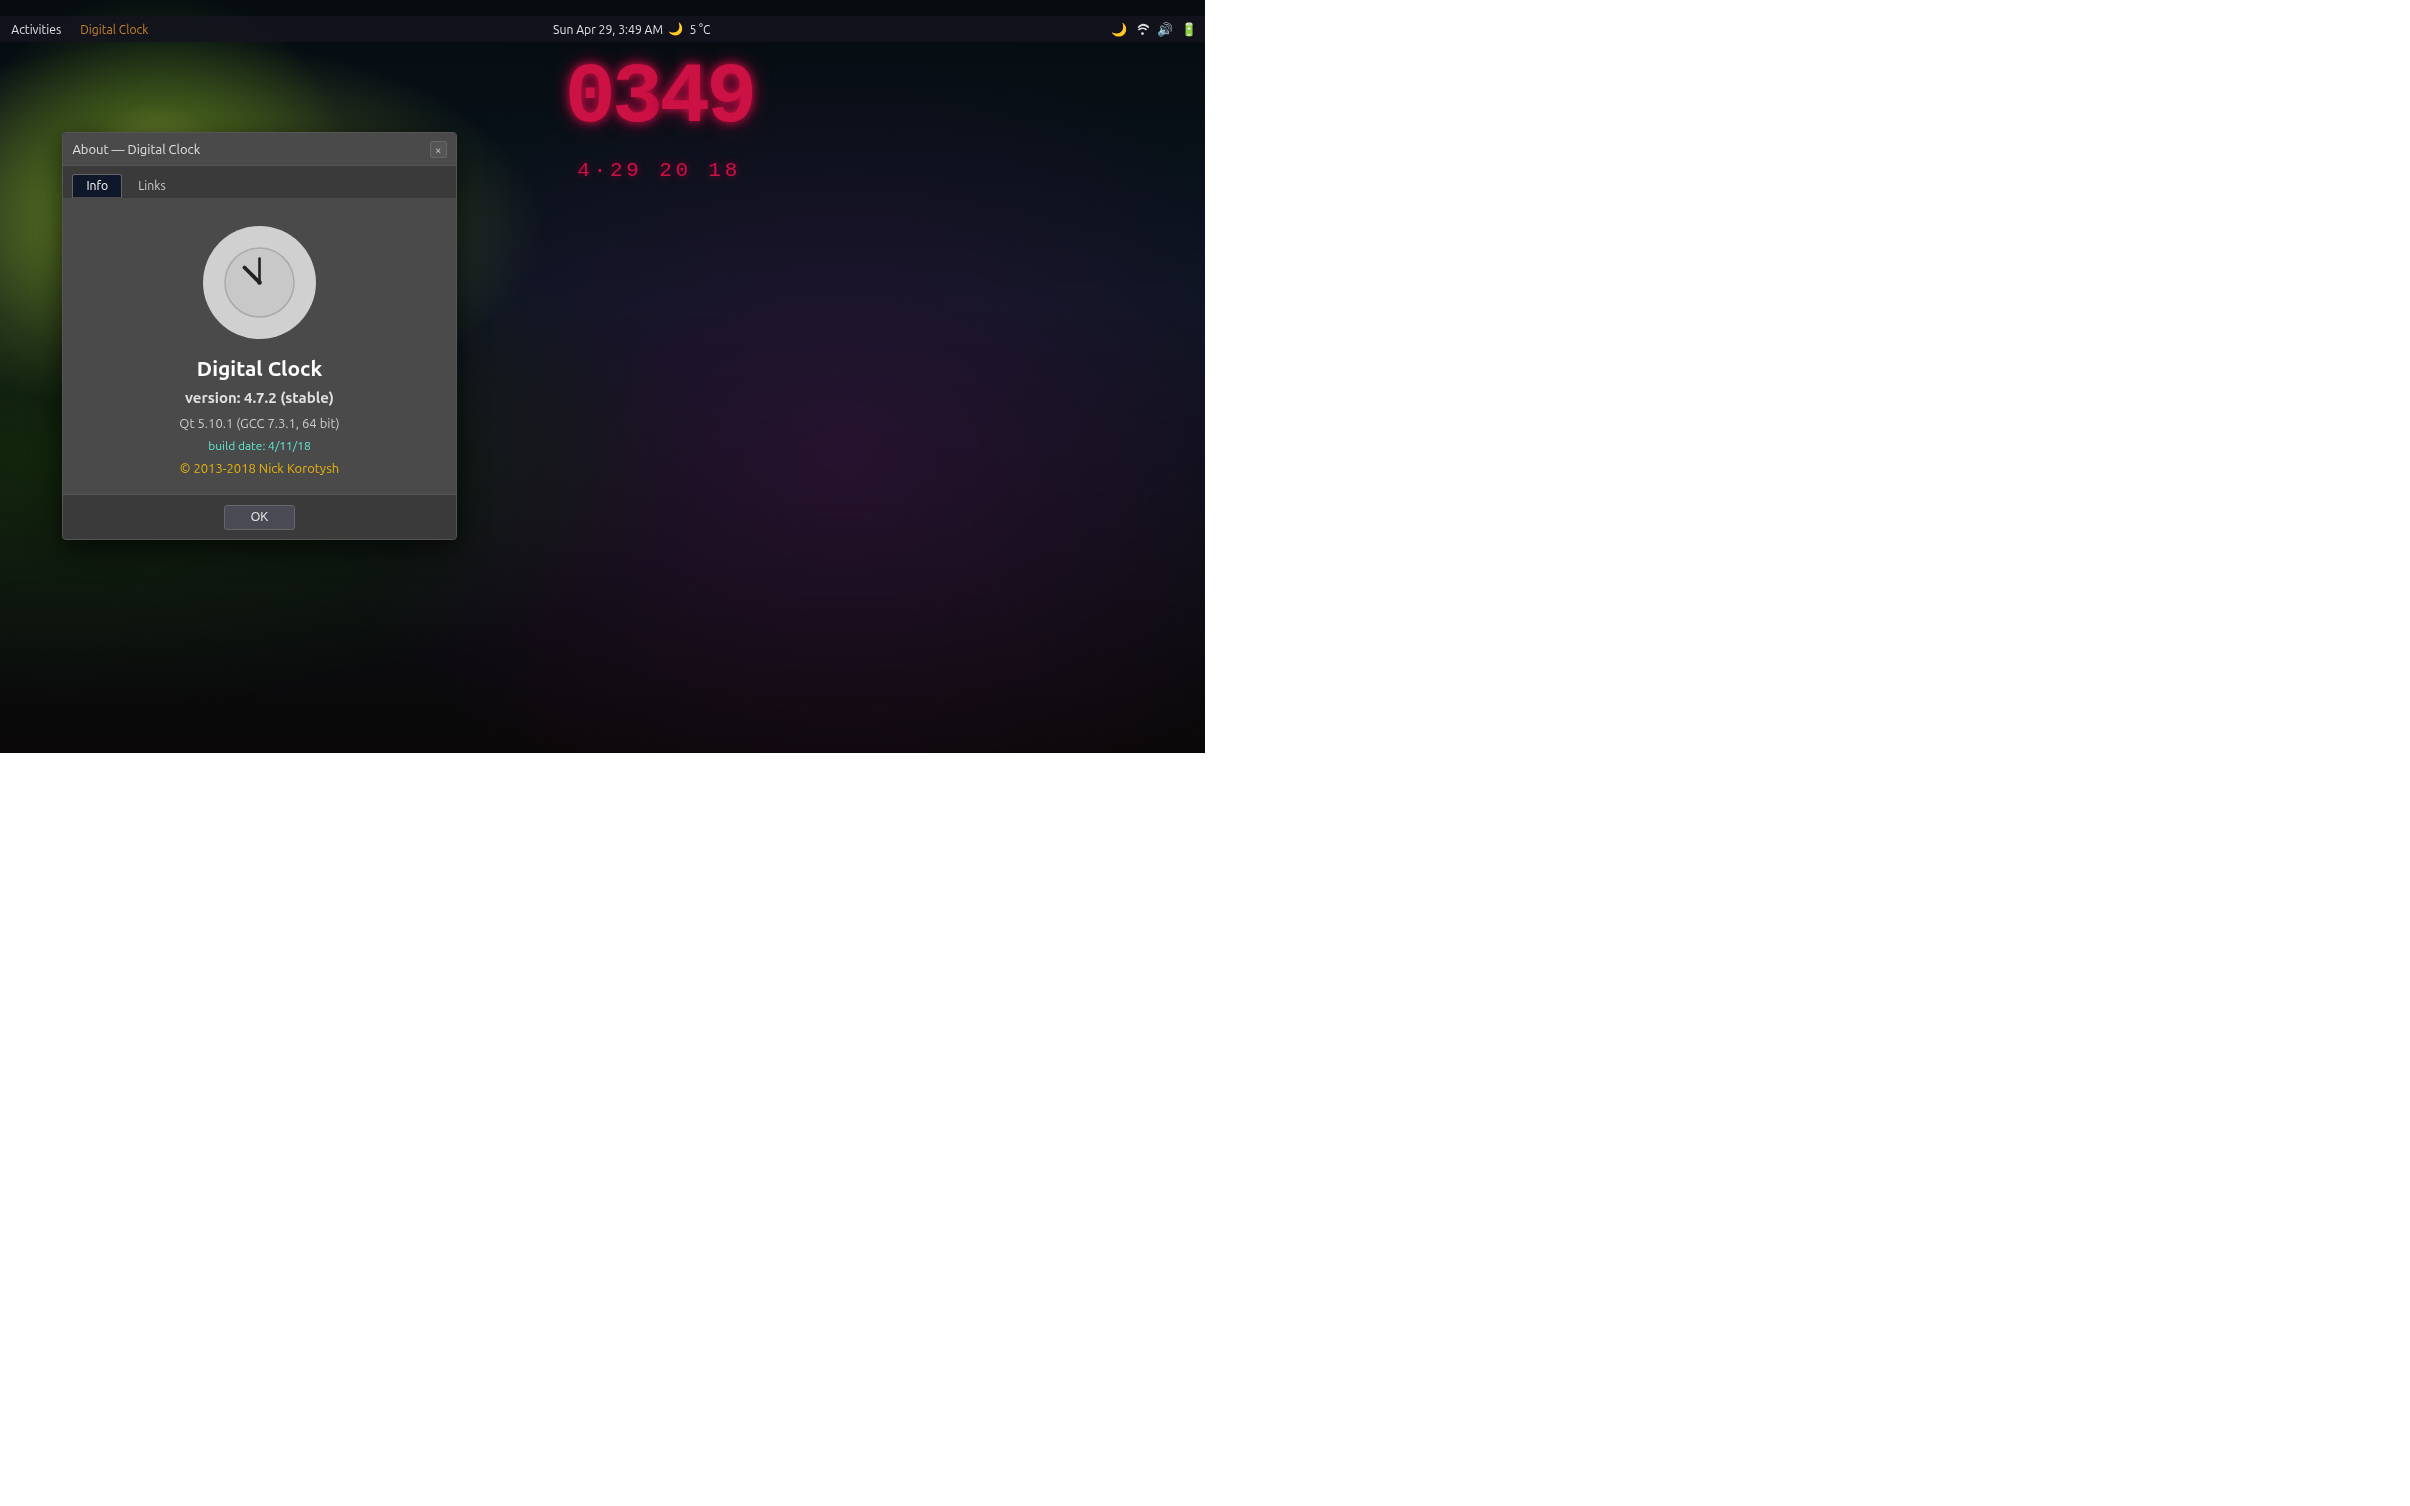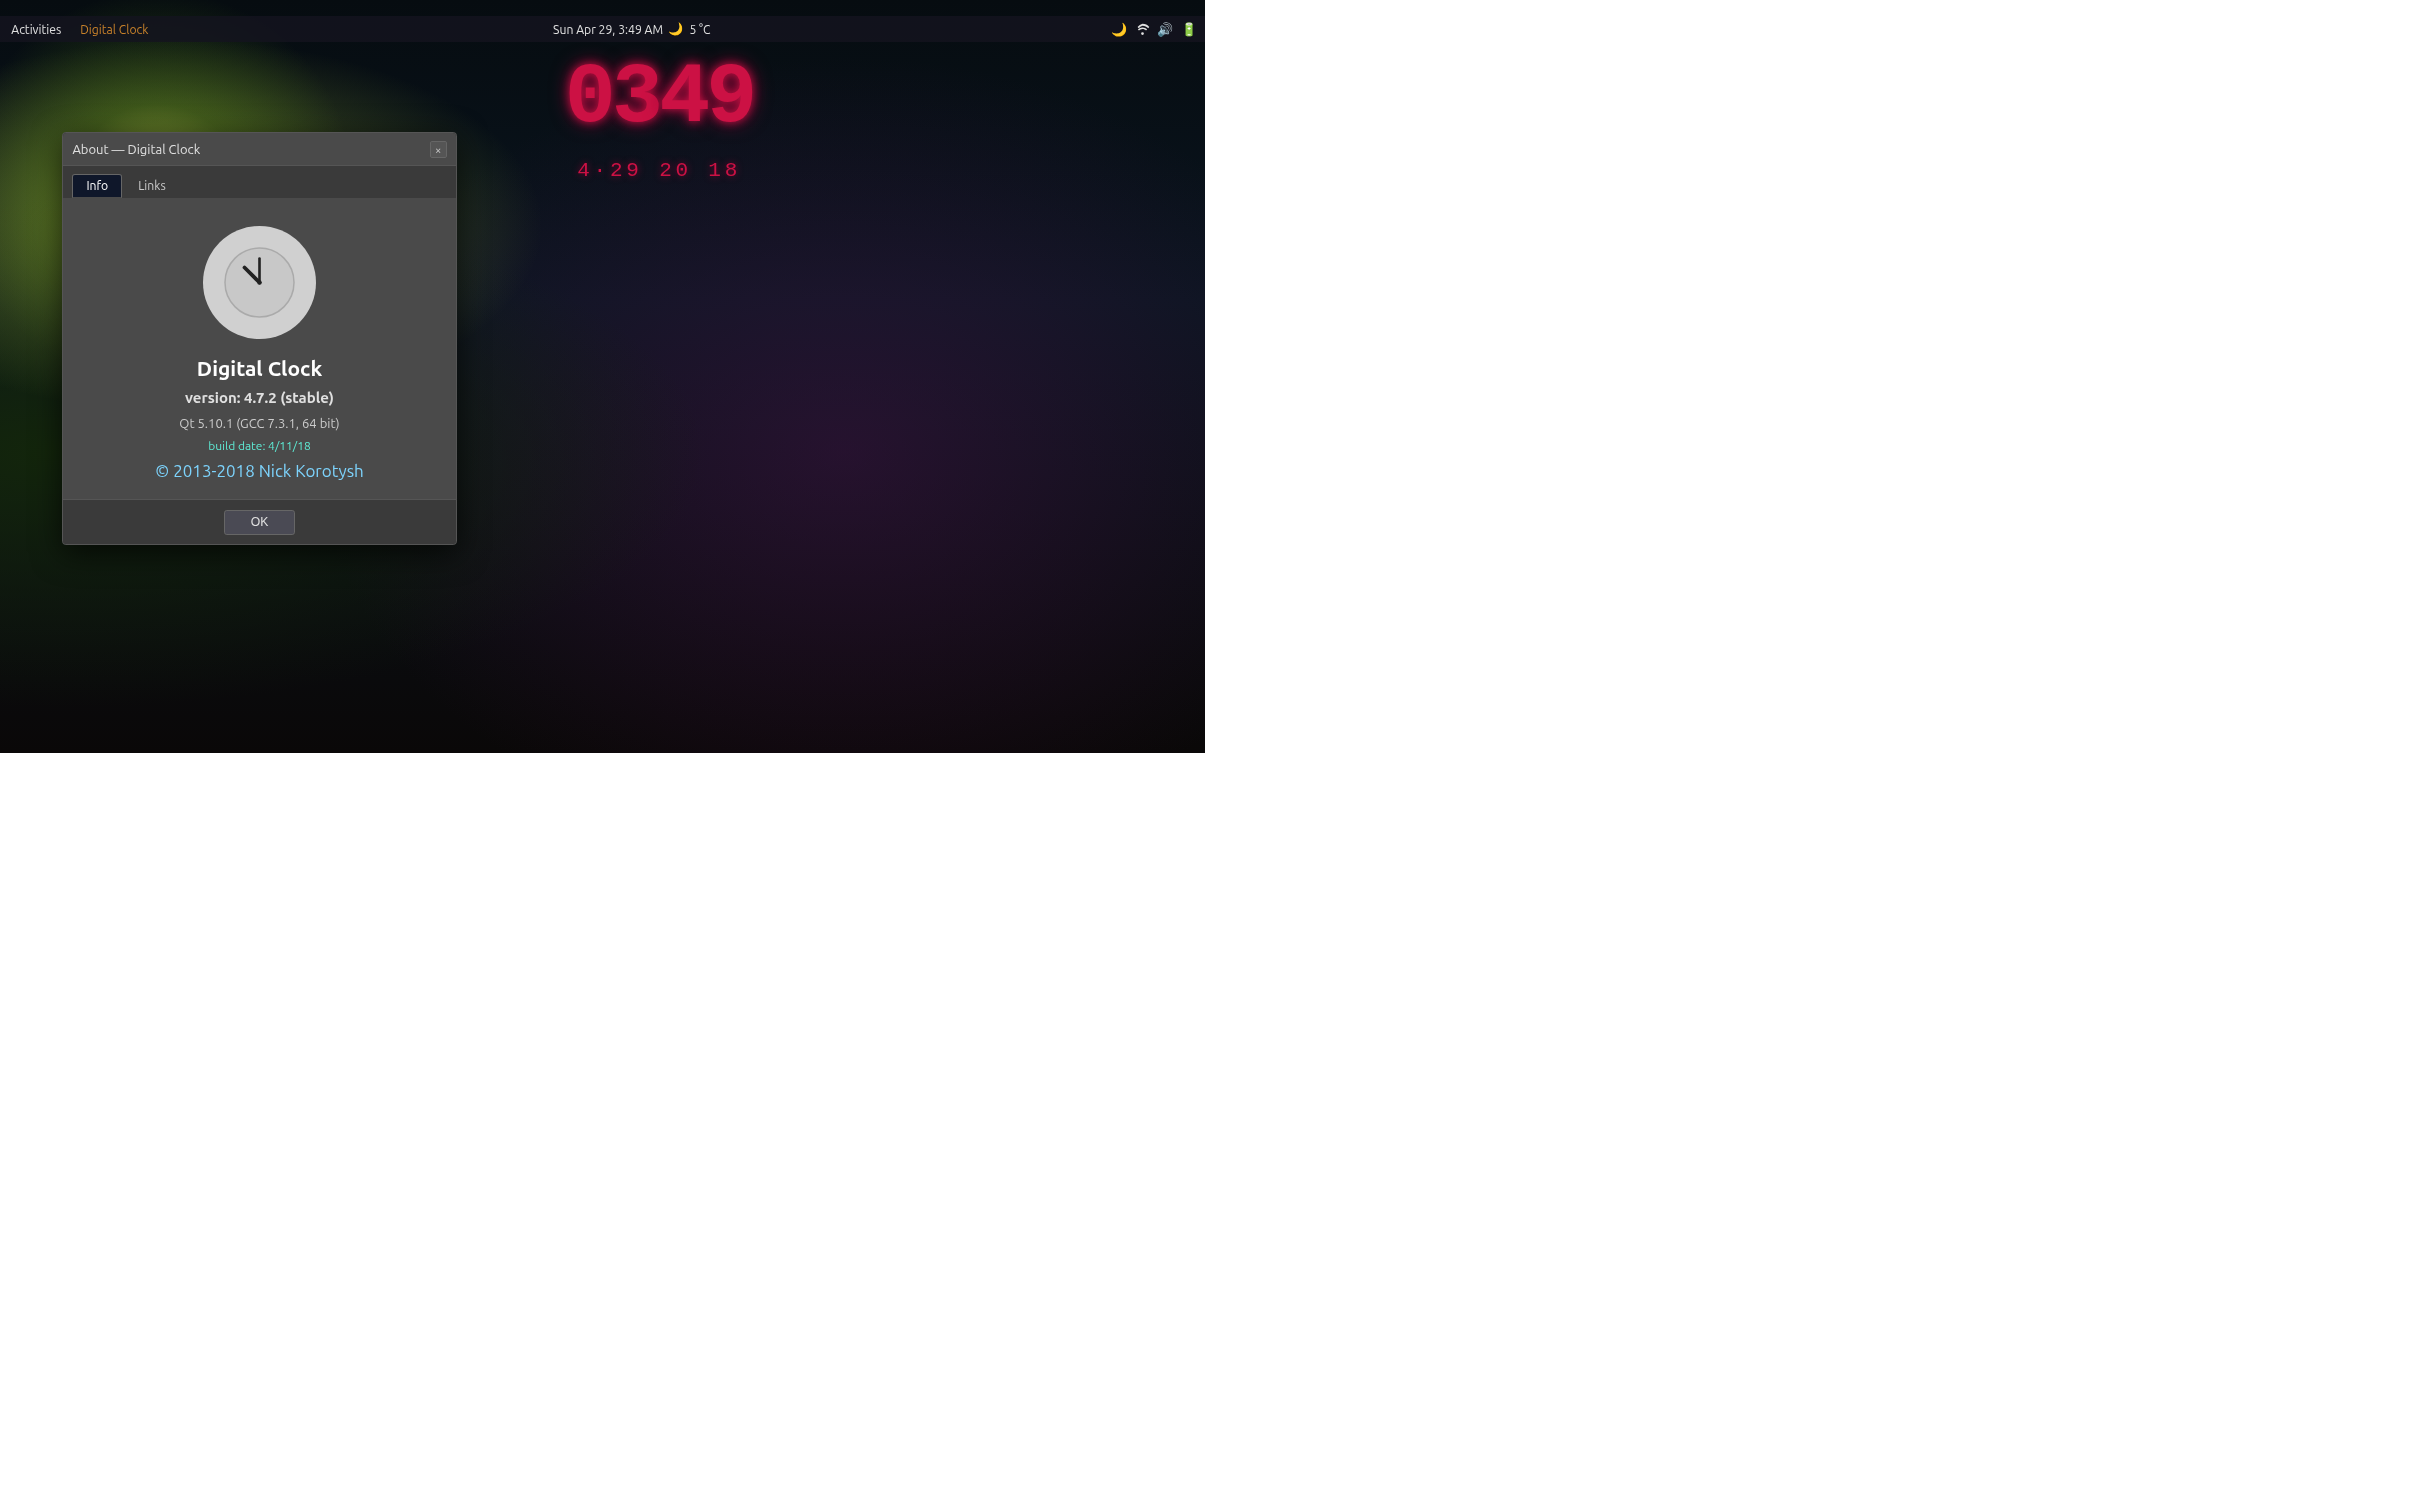--- a/index.html
+++ b/index.html
@@ -250,22 +250,22 @@
       color: #cccccc;
       font-size: 13px;
     }
 
     .app-date {
       color: #5eead4;
       font-size: 12px;
     }
 
     .app-copyright {
-      color: #7dd3fc;
-      font-size: 17px;
+      color: #eab308;
+      font-size: 13px;
     }
 
     
     .dialog-footer {
       padding: 9.4px;
       display: flex;
       justify-content: center;
       background: #3a3a3a;
       border-top: 0.9px solid #555;
       border-radius: 0 0 3.8px 3.8px;

